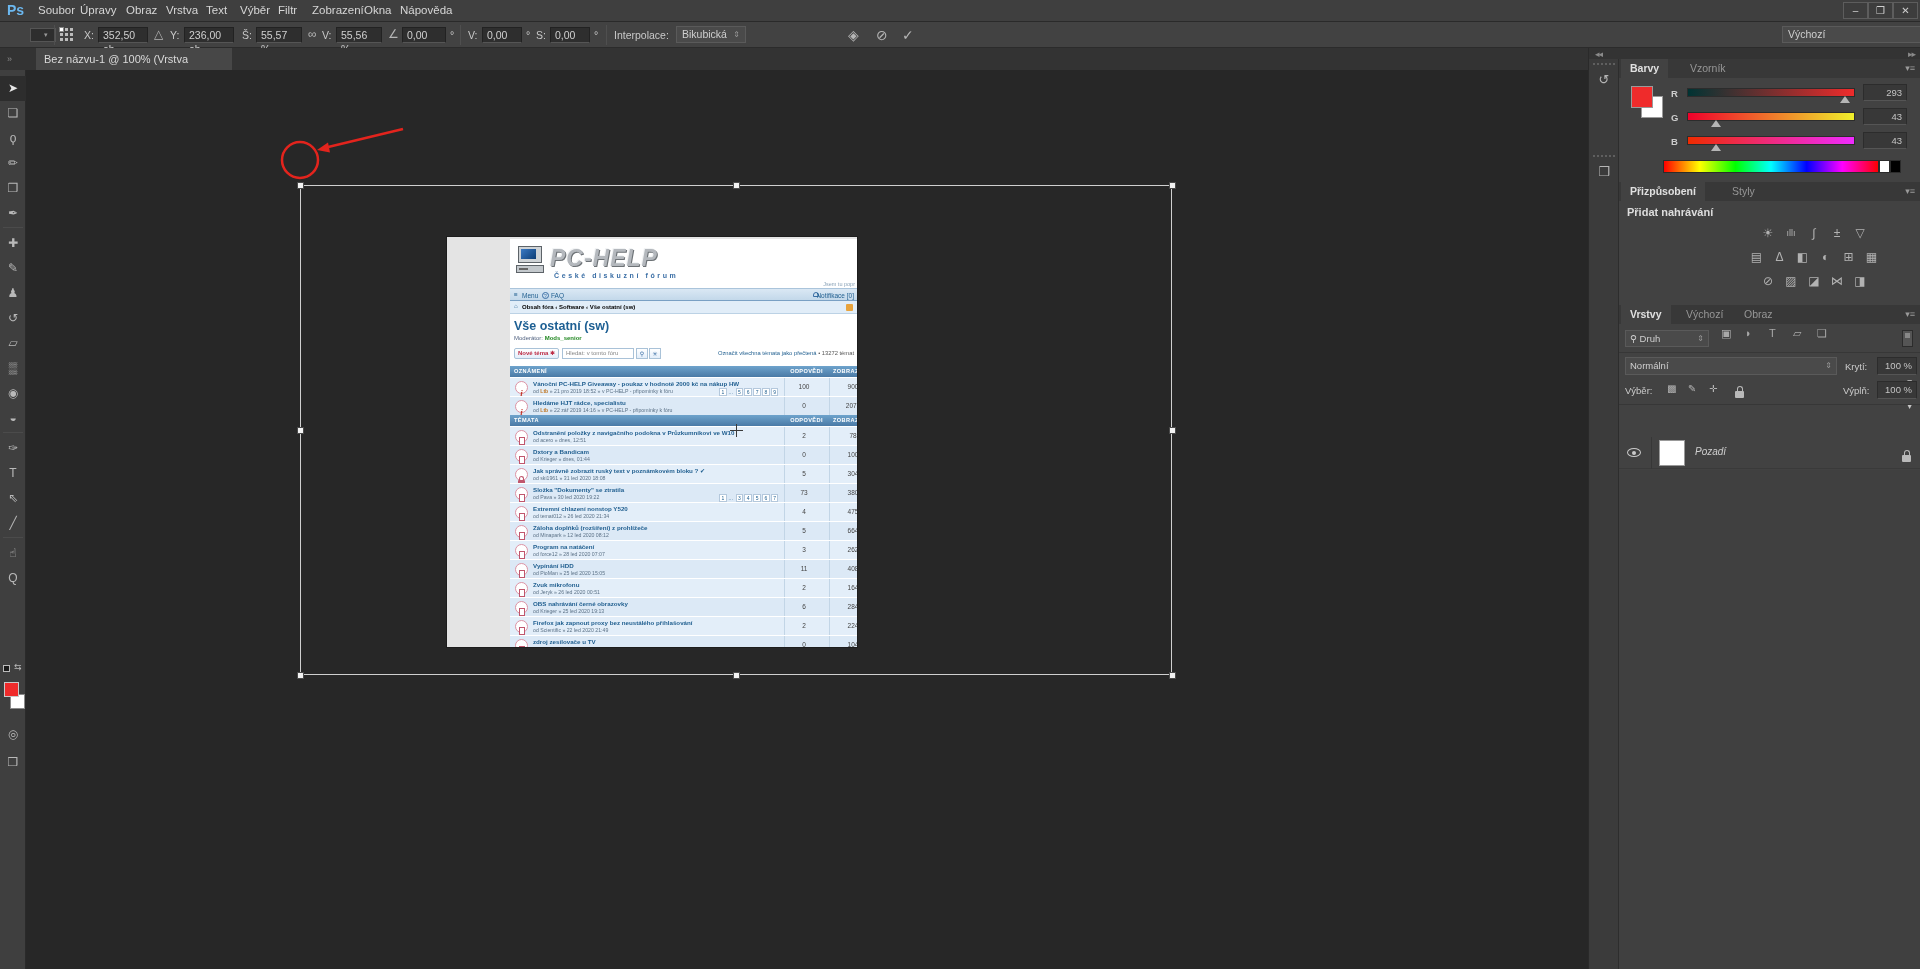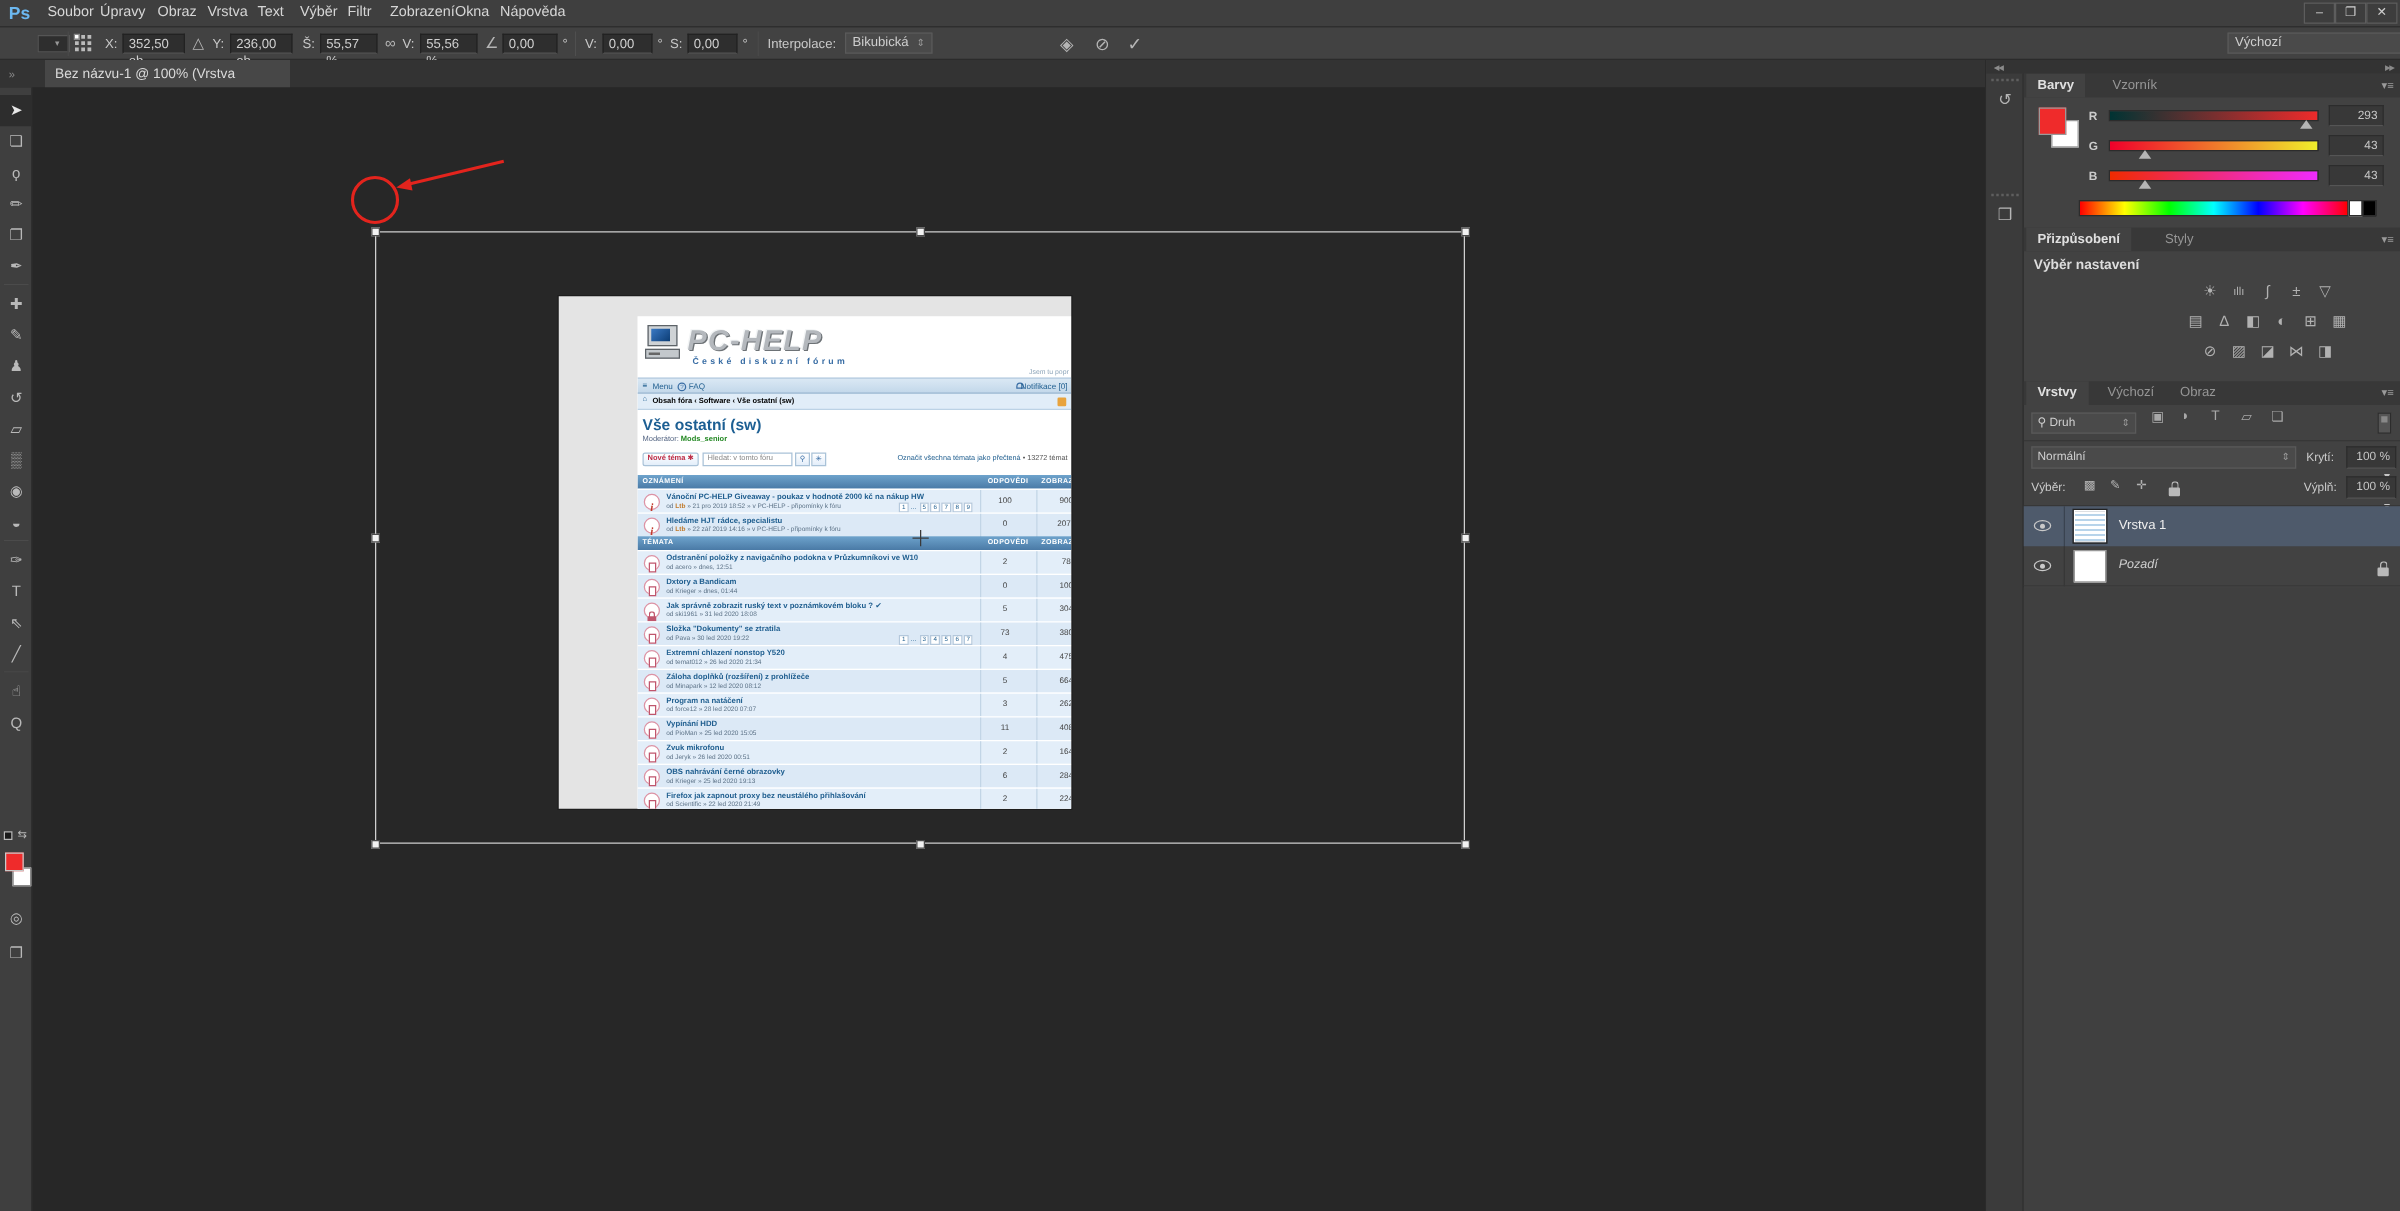--- a/index.html
+++ b/index.html
@@ -39,21 +39,21 @@
   
   #canvas{left:26px;top:70px;width:1562px;height:899px;background:#272727;overflow:hidden;}
   #transform-box{border:1px solid #cfcfcf;}
   .handle{width:7px;height:7px;background:#f2f2f2;border:1px solid #4a4a4a;z-index:5;}
   #refcenter{width:13px;height:13px;z-index:5;}
   #refcenter:before,#refcenter:after{content:"";position:absolute;background:#3a3a3a;}
   #refcenter:before{left:6px;top:0;width:1px;height:13px;}
   #refcenter:after{left:0;top:6px;width:13px;height:1px;}
   
   #document{left:421px;top:167px;width:410px;height:410px;background:#e4e4e4;overflow:hidden;box-shadow:0 0 0 1px #1d1d1d;}
-  #forum{left:63px;top:16px;width:347px;height:459px;background:#ffffff;overflow:hidden;}
+  #forum{left:63px;top:2px;width:347px;height:459px;background:#ffffff;overflow:hidden;}
   .f-blue{color:#1f5e8f;}
   #f-logotext{left:40px;top:6px;font-size:23px;font-weight:800;font-style:italic;color:#b4b8bd;
               letter-spacing:1px;text-shadow:1px 1px 0 #6d7276,-1px -1px 0 #f2f4f5;}
   #f-tagline{left:44px;top:33px;font-size:7px;font-weight:bold;color:#3a6ea5;letter-spacing:2.6px;}
   #f-welcome{right:2px;top:42px;font-size:5.5px;color:#8ba3b8;}
   #f-menubar{left:0;top:49px;width:347px;height:13px;background:linear-gradient(#dae8f4,#c3d8ea);
              border-top:1px solid #aac4db;border-bottom:1px solid #7aa0c4;font-size:6.5px;}
   #f-crumbbar{left:0;top:62px;width:347px;height:13px;background:#e1edf8;border-bottom:1px solid #bcd2e5;font-size:6px;}
   #f-h2{left:4px;top:80px;font-size:12.5px;font-weight:bold;color:#1d5f93;}
   #f-mods{left:4px;top:96px;font-size:6px;color:#536482;}
@@ -448,21 +448,21 @@
       <div class="abs" style="left:260px;top:82px;width:11px;height:13px;background:#fff;border:1px solid #2c2c2c"></div>
       <div class="abs" style="left:271px;top:82px;width:11px;height:13px;background:#000;border:1px solid #2c2c2c"></div>
     </div>
 
     <div class="abs ptabs" style="top:134px">
       <span class="ptab on" style="left:2px">Přizpůsobení</span>
       <span class="ptab" style="left:104px">Styly</span>
       <span class="pmenu">▾≡</span>
     </div>
     <div class="abs" style="left:30px;top:153px;width:302px;height:104px">
-      <div class="abs" style="left:8px;top:5px;font-size:11px;font-weight:bold;color:#ddd">Výběr nastavení</div>
+      <div class="abs" style="left:8px;top:5px;font-size:11px;font-weight:bold;color:#ddd">Přidat nahrávání</div>
       <div id="adj-rows">
           <span class="abs adj-icon" style="left: 138.5px; top: 24px;">☀</span>
           <span class="abs adj-icon" style="left: 161.5px; top: 24px; font-size: 9px;">ıllı</span>
           <span class="abs adj-icon" style="left: 184.5px; top: 24px;">∫</span>
           <span class="abs adj-icon" style="left: 207.5px; top: 24px;">±</span>
           <span class="abs adj-icon" style="left: 230.5px; top: 24px;">▽</span>
           <span class="abs adj-icon" style="left: 127px; top: 48px;">▤</span>
           <span class="abs adj-icon" style="left: 150px; top: 48px;">Δ</span>
           <span class="abs adj-icon" style="left: 173px; top: 48px;">◧</span>
           <span class="abs adj-icon" style="left: 196px; top: 48px;">◐</span>
@@ -495,26 +495,20 @@
       <span class="abs plabel" style="left:226px;top:37px">Krytí:</span>
       <span class="abs pbox" style="left:258px;top:33px;width:40px;height:18px;line-height:16px"><span>100 %</span> ▾</span>
       
       <span class="abs plabel" style="left:6px;top:61px">Výběr:</span>
       <span id="lock-icons"><span class="abs lock-ic" style="left: 48px; top: 59px;">▩</span><span class="abs lock-ic" style="left: 69px; top: 59px;">✎</span><span class="abs lock-ic" style="left: 90px; top: 59px;">✛</span></span>
       <span class="abs" style="left:116px;top:60px"><span class="lockpad"></span></span>
       <span class="abs plabel" style="left:224px;top:61px">Výplň:</span>
       <span class="abs pbox" style="left:258px;top:57px;width:40px;height:18px;line-height:16px"><span>100 %</span> ▾</span>
       <div class="abs" style="left:0;top:80px;width:302px;height:1px;background:#373737"></div>
       
-      <div class="abs" style="left:0;top:81px;width:302px;height:32px;background:#4e5a6b">
-        <span class="eye" style="left:8px;top:11px"></span>
-        <div class="abs" style="left:32px;top:0;width:1px;height:32px;background:#3a4350"></div>
-        <div class="abs" style="left:40px;top:3px;width:26px;height:26px;background:repeating-linear-gradient(#ffffff 0 2px,#b8d4ea 2px 4px);border:1px solid #fff;outline:1px solid #222"></div>
-        <span class="abs" style="left:76px;top:9px;font-size:10.5px;color:#eee">Vrstva 1</span>
-      </div>
       <div class="abs" style="left:0;top:113px;width:302px;height:32px;border-bottom:1px solid #3a3a3a">
         <span class="eye" style="left:8px;top:11px"></span>
         <div class="abs" style="left:32px;top:0;width:1px;height:32px;background:#373737"></div>
         <div class="abs" style="left:40px;top:3px;width:26px;height:26px;background:#ffffff;border:1px solid #999"></div>
         <span class="abs" style="left:76px;top:9px;font-size:10px;color:#cfcfcf;font-style:italic">Pozadí</span>
         <span class="abs" style="right:10px;top:11px"><span class="lockpad"></span></span>
       </div>
       <div id="layers-rest" class="abs" style="left:0;top:146px;width:302px;height:547px"></div>
     </div>
   </div>

